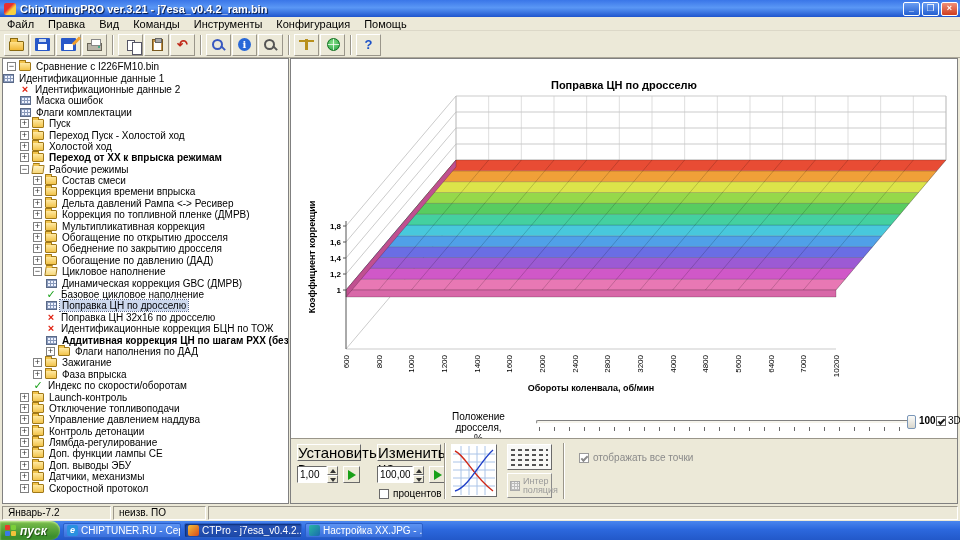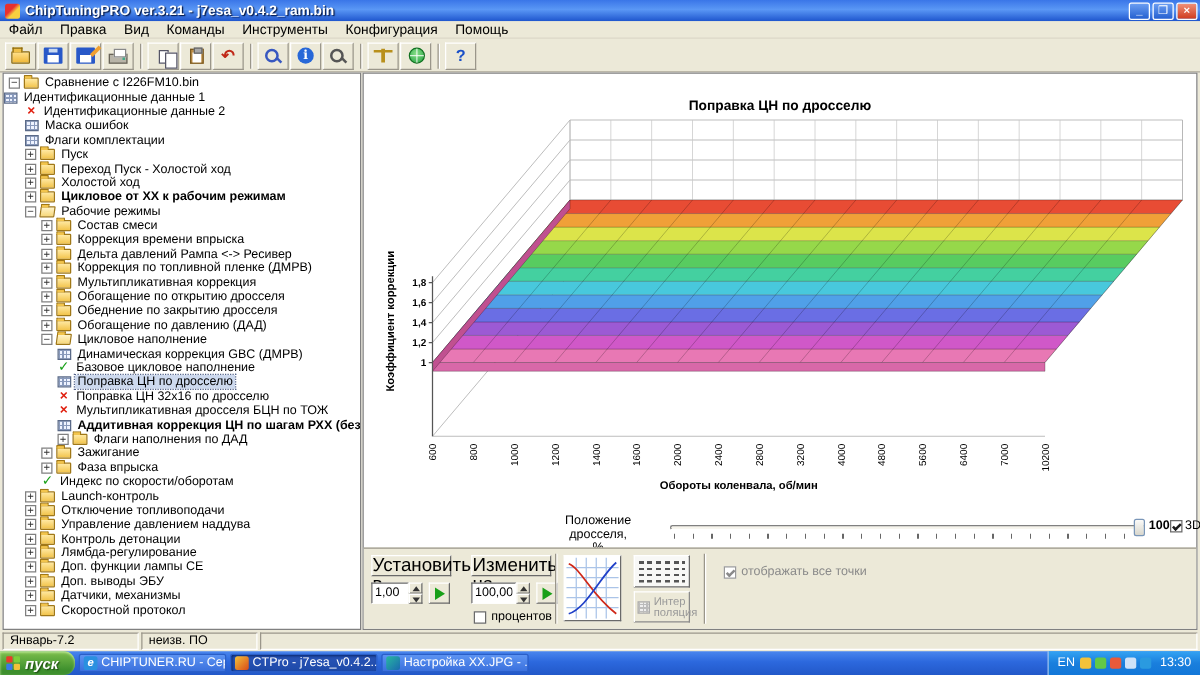--- a/index.html
+++ b/index.html
@@ -250,21 +250,21 @@
         <span class="tlabel">Переход Пуск - Холостой ход</span>
       </div>
       <div class="trow" style="padding-left: 17px;">
         <span class="texp">+</span>
         <span class="ic ic-folder"></span>
         <span class="tlabel">Холостой ход</span>
       </div>
       <div class="trow" style="padding-left: 17px;">
         <span class="texp">+</span>
         <span class="ic ic-folder"></span>
-        <span class="tlabel b">Цикловое от ХХ к рабочим режимам</span>
+        <span class="tlabel b">Переход от ХХ к впрыска режимам</span>
       </div>
       <div class="trow" style="padding-left: 17px;">
         <span class="texp">−</span>
         <span class="ic ic-folder-open"></span>
         <span class="tlabel">Рабочие режимы</span>
       </div>
       <div class="trow" style="padding-left: 30px;">
         <span class="texp">+</span>
         <span class="ic ic-folder"></span>
         <span class="tlabel">Состав смеси</span>
@@ -320,21 +320,21 @@
       <div class="trow" style="padding-left: 43px;">
         <span class="ic ic-grid"></span>
         <span class="tlabel sel">Поправка ЦН по дросселю</span>
       </div>
       <div class="trow" style="padding-left: 43px;">
         <span class="ic ic-x">×</span>
         <span class="tlabel">Поправка ЦН 32x16 по дросселю</span>
       </div>
       <div class="trow" style="padding-left: 43px;">
         <span class="ic ic-x">×</span>
-        <span class="tlabel">Мультипликативная дросселя БЦН по ТОЖ</span>
+        <span class="tlabel">Идентификационные коррекция БЦН по ТОЖ</span>
       </div>
       <div class="trow" style="padding-left: 43px;">
         <span class="ic ic-grid"></span>
         <span class="tlabel b">Аддитивная коррекция ЦН по шагам РХХ (без ДМРВ)</span>
       </div>
       <div class="trow" style="padding-left: 43px;">
         <span class="texp">+</span>
         <span class="ic ic-folder"></span>
         <span class="tlabel">Флаги наполнения по ДАД</span>
       </div>
@@ -585,26 +585,15 @@
         </div>
         <div class="taskbtn active">
           <span class="task-ic app"></span>
           <span>CTPro - j7esa_v0.4.2...</span>
         </div>
         <div class="taskbtn">
           <span class="task-ic image"></span>
           <span>Настройка ХХ.JPG - ...</span>
         </div>
       </span>
-    <div class="tray">
-      <span>EN</span>
-      <span id="trayicons" style="display:flex;gap:3px;align-items:center">
-          <span class="tray-ic" style="background: rgb(242, 194, 58);"></span>
-          <span class="tray-ic" style="background: rgb(98, 200, 70);"></span>
-          <span class="tray-ic" style="background: rgb(232, 90, 58);"></span>
-          <span class="tray-ic" style="background: rgb(207, 226, 248);"></span>
-          <span class="tray-ic" style="background: rgb(42, 154, 224);"></span>
-        </span>
-      <span class="clock">13:30</span>
-    </div>
   </div>
 
 </div>
 
 </body></html>

